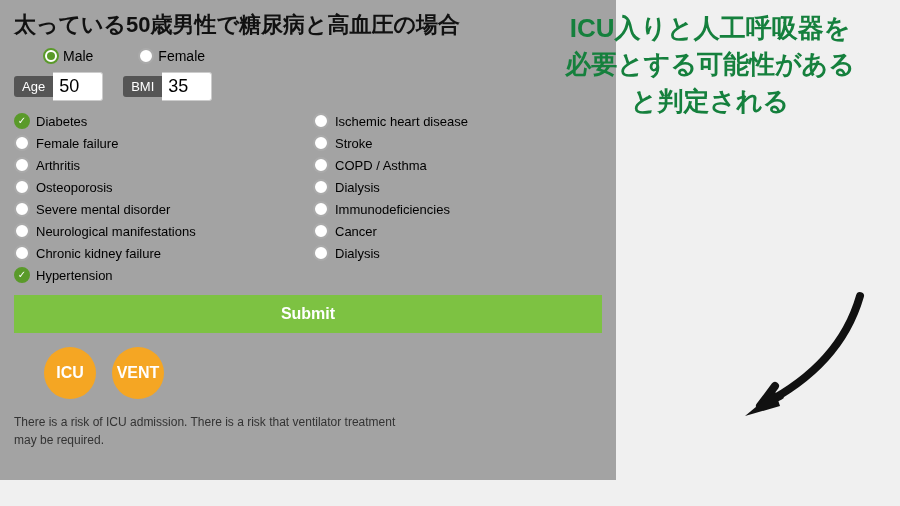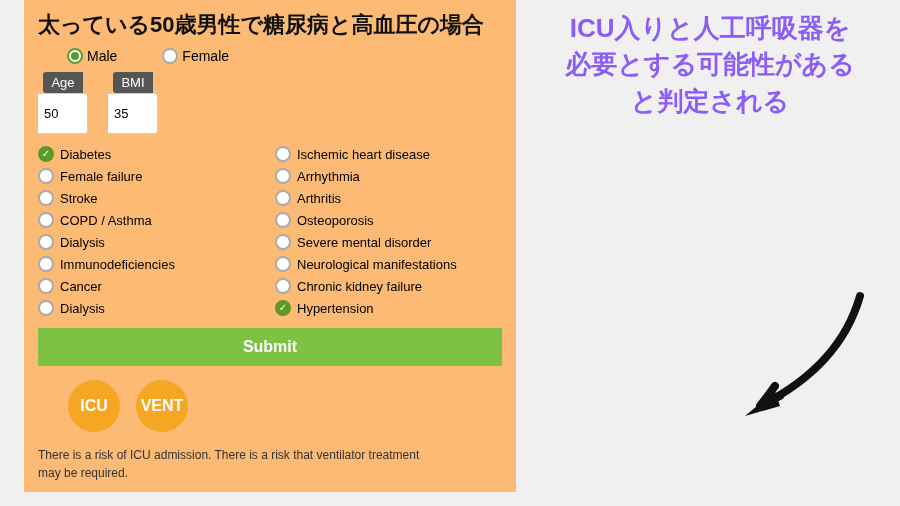--- a/index.html
+++ b/index.html
@@ -5,26 +5,26 @@
     * { box-sizing: border-box; margin: 0; padding: 0; }
     body {
       font-family: Arial, sans-serif;
       background: #f0f0f0;
       width: 900px;
       height: 506px;
       overflow: hidden;
       position: relative;
     }
     .container {
-      background: #fdba74;
-      width: 492px;
+      background: #a3a3a3;
+      width: 616px;
       min-height: 480px;
       padding: 10px 14px;
       position: absolute;
-      top: 0; left: 0; margin-left: 24px;
+      top: 0; left: 0;
     }
     .title {
       font-size: 22px;
       font-weight: bold;
       margin-bottom: 8px;
       color: #111;
     }
     .gender-row {
       display: flex;
       align-items: center;
@@ -58,34 +58,33 @@
     }
     .input-row {
       display: flex;
       gap: 20px;
       margin-bottom: 10px;
     }
     .input-group {
       display: flex;
       align-items: center;
       gap: 0;
-      flex-direction: column;
     }
     .input-label-box {
       background: #555;
       color: #fff;
       padding: 3px 8px;
       font-size: 13px;
       border-radius: 3px 0 0 3px;
     }
     .input-field {
       border: 1px solid #ccc;
       border-left: none;
-      padding: 12px 6px;
-      font-size: 13px;
+      padding: 3px 6px;
+      font-size: 18px;
       width: 50px;
       border-radius: 0 3px 3px 0;
     }
     .conditions-grid {
       display: grid;
       grid-template-columns: 1fr 1fr;
       gap: 2px 10px;
       margin-bottom: 10px;
     }
     .condition-item {
@@ -153,21 +152,21 @@
     .annotation {
       position: absolute;
       top: 10px;
       right: 10px;
       width: 360px;
       text-align: center;
     }
     .annotation-text {
       font-size: 26px;
       font-weight: bold;
-      color: #8b5cf6;
+      color: #15803d;
       line-height: 1.4;
       margin-bottom: 10px;
     }
     
     .arrow-svg {
       position: absolute;
       bottom: 60px;
       right: 20px;
       width: 300px;
       height: 160px;
@@ -210,24 +209,20 @@
       <div class="condition-item">
         <div class="check-circle"></div>
         <span>Ischemic heart disease</span>
       </div>
       <div class="condition-item">
         <div class="check-circle"></div>
         <span>Female failure</span>
       </div>
       <div class="condition-item">
         <div class="check-circle"></div>
-        <span>Arrhythmia</span>
-      </div>
-      <div class="condition-item">
-        <div class="check-circle"></div>
         <span>Stroke</span>
       </div>
       <div class="condition-item">
         <div class="check-circle"></div>
         <span>Arthritis</span>
       </div>
       <div class="condition-item">
         <div class="check-circle"></div>
         <span>COPD / Asthma</span>
       </div>

